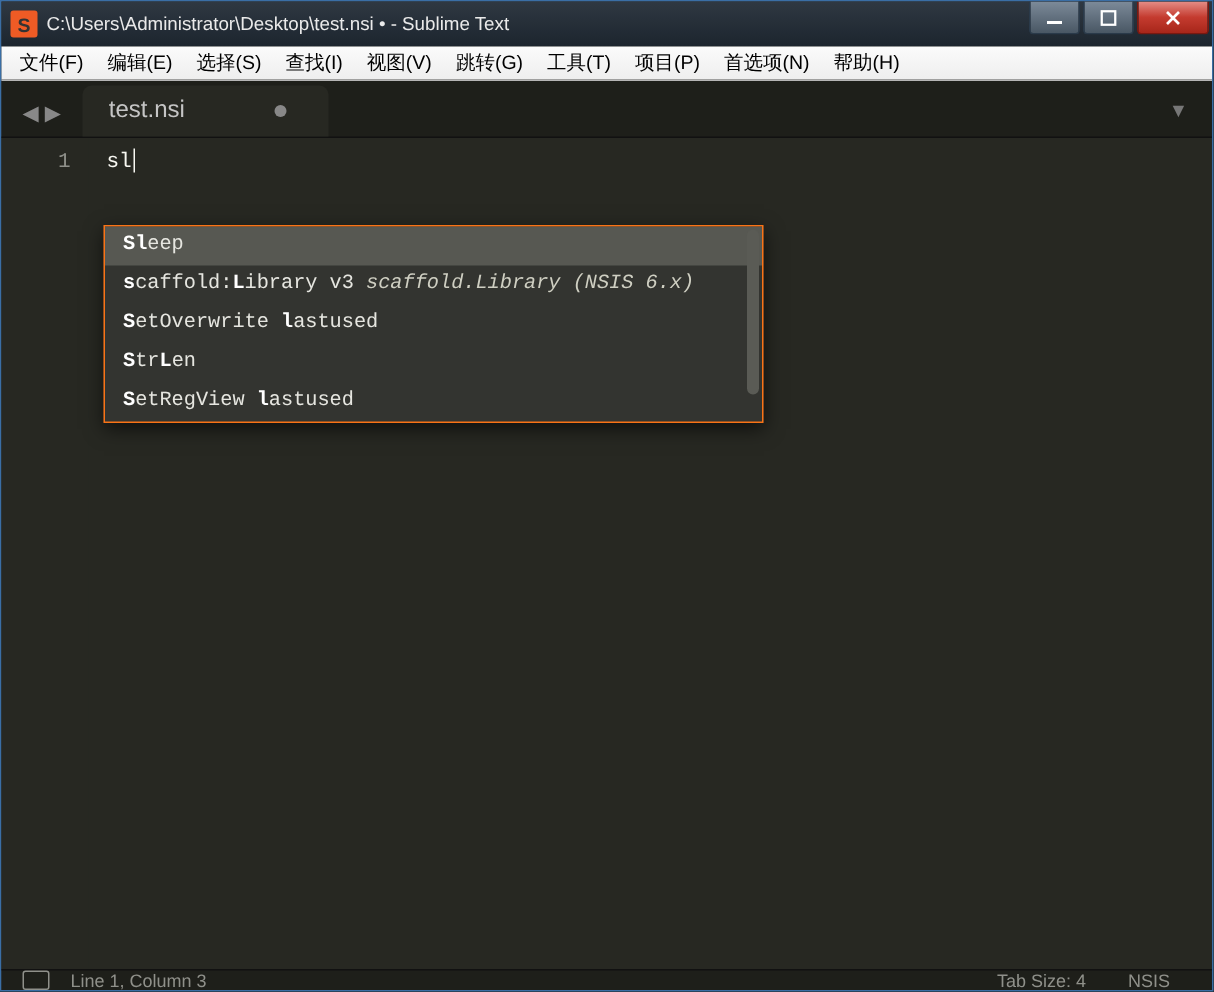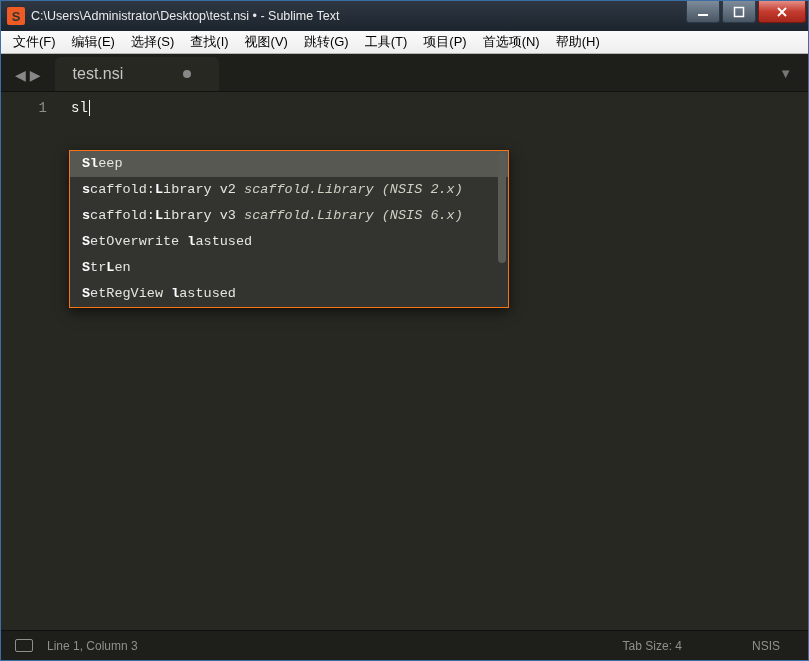--- a/index.html
+++ b/index.html
@@ -205,29 +205,28 @@
     position: absolute;
     top: 0;
     width: 8px;
     height: 110px;
     background: #5a5b55;
     border-radius: 4px;
   }
 
   
   .statusbar {
-    height: 30px;
+    height: 14px;
     background: #1e1f1a;
     border-top: 1px solid #111;
     display: flex;
     align-items: center;
     color: #8f908a;
     font-size: 12px;
     padding: 0 14px;
-    gap: 42px;
   }
   .status-left { display: flex; align-items: center; gap: 14px; }
   .panel-icon {
     width: 18px; height: 13px;
     border: 1.5px solid #8f908a;
     border-radius: 2px;
     position: relative;
   }
   .status-spacer { flex: 1; }
   .status-item { padding: 0 14px; }
@@ -288,21 +287,20 @@
     <div class="gutter">
       <div class="ln">1</div>
     </div>
     <div class="code">
       <div class="code-line"><span>sl</span><span class="caret"></span></div>
     </div>
 
     <div class="autocomplete">
       <div class="ac-scroll">
         <div class="ac-item selected"><b>Sl</b>eep</div>
-        <div class="ac-item"><b>s</b>caffold:<b>L</b>ibrary v2 <span class="hint">scaffold.Library (NSIS 2.x)</span></div>
         <div class="ac-item"><b>s</b>caffold:<b>L</b>ibrary v3 <span class="hint">scaffold.Library (NSIS 6.x)</span></div>
         <div class="ac-item"><b>S</b>etOverwrite <b>l</b>astused</div>
         <div class="ac-item"><b>S</b>tr<b>L</b>en</div>
         <div class="ac-item"><b>S</b>etRegView <b>l</b>astused</div>
       </div>
       <div class="ac-scrollbar">
         <div class="ac-thumb"></div>
       </div>
     </div>
   </div>

